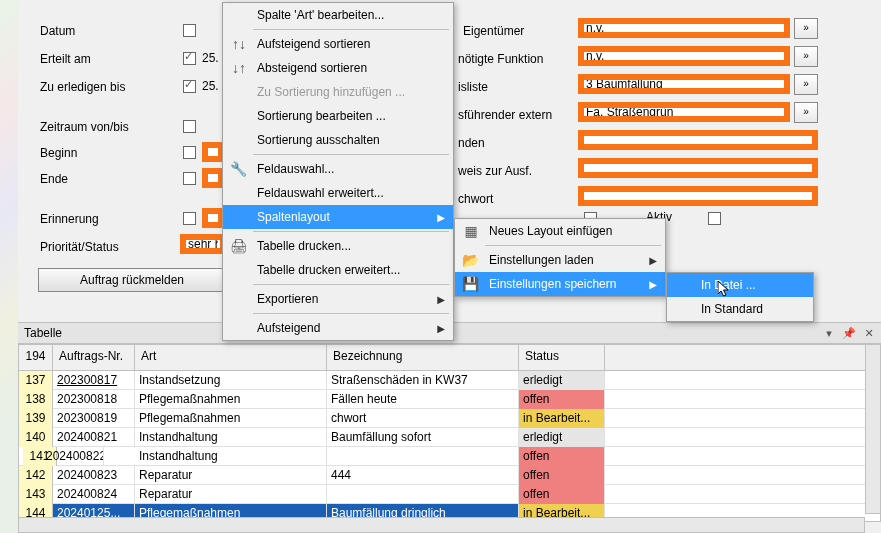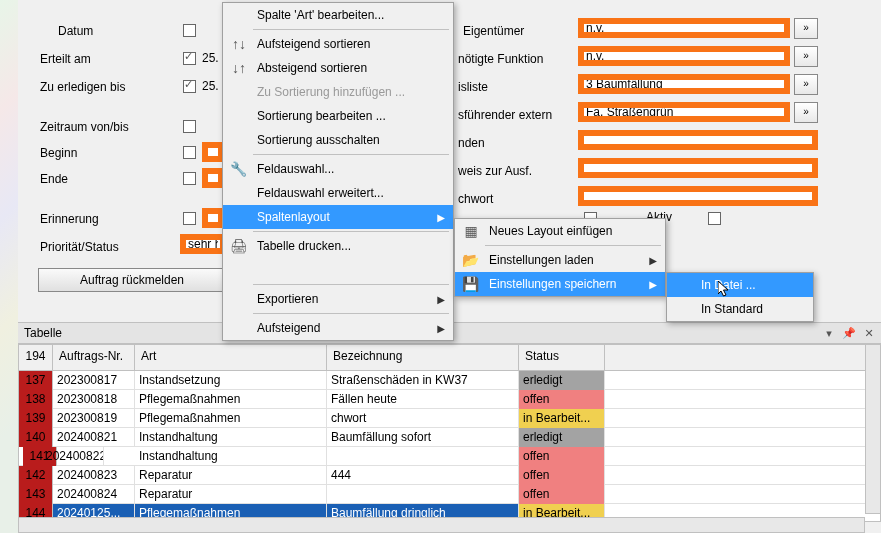--- a/index.html
+++ b/index.html
@@ -36,39 +36,39 @@
 .tabelle-header .tools { margin-left: auto; display: flex; gap: 4px; padding-right: 4px; }
 .tool-btn { width: 16px; height: 16px; font-size: 11px; color: #555; text-align: center; line-height: 16px; cursor: pointer; }
 
 .grid-wrap { position: absolute; left: 18px; top: 344px; width: 863px; height: 178px; background: #fff; border: 1px solid #c0c0c0; overflow: hidden; }
 .grid-head { position: absolute; left: 0; top: 0; width: 100%; height: 26px; background: #f0f0f0; border-bottom: 1px solid #c0c0c0; }
 .grid-head .h { position: absolute; top: 0; height: 26px; border-right: 1px solid #c0c0c0; padding: 4px 6px; font-size: 12px; }
 .grid-body { position: absolute; left: 0; top: 26px; width: 100%; }
 .gr { height: 19px; border-bottom: 1px solid #e0e0e0; position: relative; }
 .gr.selected .c:not(.row-ix) { background: #1a5fb4; color: #fff; }
 .gr .c { position: absolute; top: 0; height: 19px; border-right: 1px solid #e0e0e0; padding: 2px 4px; font-size: 12px; overflow: hidden; white-space: nowrap; }
-.gr .row-ix { background: #b91c1c; border-right: 1px solid #c0c0c0; text-align: center; }
-.status-erledigt { background: #a3a3a3; }
+.gr .row-ix { background: #fef9c3; border-right: 1px solid #c0c0c0; text-align: center; }
+.status-erledigt { background: #e5e5e5; }
 .status-offen { background: #f08080; }
 .status-bearb { background: #f0d050; }
 
 .scrollbar-b { position: absolute; left: 18px; bottom: 0; width: 847px; height: 16px; background: #e8e8e8; border: 1px solid #c0c0c0; }
 .scrollbar-r { position: absolute; right: 0; top: 344px; width: 16px; height: 170px; background: #e8e8e8; border: 1px solid #c0c0c0; }
 
 .big-btn { position: absolute; border: 1px solid #888; background: linear-gradient(#fafafa,#e0e0e0); text-align: center; height: 24px; line-height: 22px; font-size: 12px; }
 
 </style>
 </head>
 <body>
 
 <div class="map-bg"></div>
 
 <div class="form-area">
 
-  <div class="form-row" style="left:40px; top:20px;">
+  <div class="form-row" style="left:22px; top:20px;">
       <span class="form-label">Datum</span>
     </div>
   <div class="form-row" style="left:22px; top:48px;">
       <span class="form-label">Erteilt am</span>
     </div>
   <div class="form-row" style="left:22px; top:76px;">
       <span class="form-label">Zu erledigen bis</span>
     </div>
   <div class="form-row" style="left:22px; top:116px;">
       <span class="form-label">Zeitraum von/bis</span>
@@ -186,20 +186,21 @@
       <span class="ctx-label">Spaltenlayout</span>
       <span class="ctx-arrow">▶</span>
     </div>
   <div class="ctx-sep"></div>
   <div class="ctx-row">
       <span class="ctx-icon">🖨</span>
       <span class="ctx-label">Tabelle drucken...</span>
     </div>
   <div class="ctx-row">
       <span class="ctx-icon"></span>
+      <span class="ctx-label">Tabelle drucken erweitert...</span>
     </div>
   <div class="ctx-sep"></div>
   <div class="ctx-row">
       <span class="ctx-icon"></span>
       <span class="ctx-label">Exportieren</span>
       <span class="ctx-arrow">▶</span>
     </div>
   <div class="ctx-sep"></div>
   <div class="ctx-row">
       <span class="ctx-icon"></span>
@@ -256,21 +257,21 @@
   <div class="grid-head">
     <div class="h" style="left:0; width:34px; text-align:center;">194</div>
     <div class="h" style="left:34px; width:82px;">Auftrags-Nr.</div>
     <div class="h" style="left:116px; width:192px;">Art</div>
     <div class="h" style="left:308px; width:192px;">Bezeichnung</div>
     <div class="h" style="left:500px; width:86px;">Status</div>
   </div>
   <div class="grid-body" id="grid-body">
       <div class="gr">
         <div class="c row-ix" style="left:0;width:34px;">137</div>
-        <div class="c" style="left:34px;width:82px;">202300817</div>
+        <div class="c" style="left:34px;width:82px;text-decoration:underline;">202300817</div>
         <div class="c" style="left:116px;width:192px;">Instandsetzung</div>
         <div class="c" style="left:308px;width:192px;">Straßenschäden in KW37</div>
         <div class="c status-erledigt" style="left:500px;width:86px;">erledigt</div>
       </div>
       <div class="gr">
         <div class="c row-ix" style="left:0;width:34px;">138</div>
         <div class="c" style="left:34px;width:82px;">202300818</div>
         <div class="c" style="left:116px;width:192px;">Pflegemaßnahmen</div>
         <div class="c" style="left:308px;width:192px;">Fällen heute</div>
         <div class="c status-offen" style="left:500px;width:86px;">offen</div>

